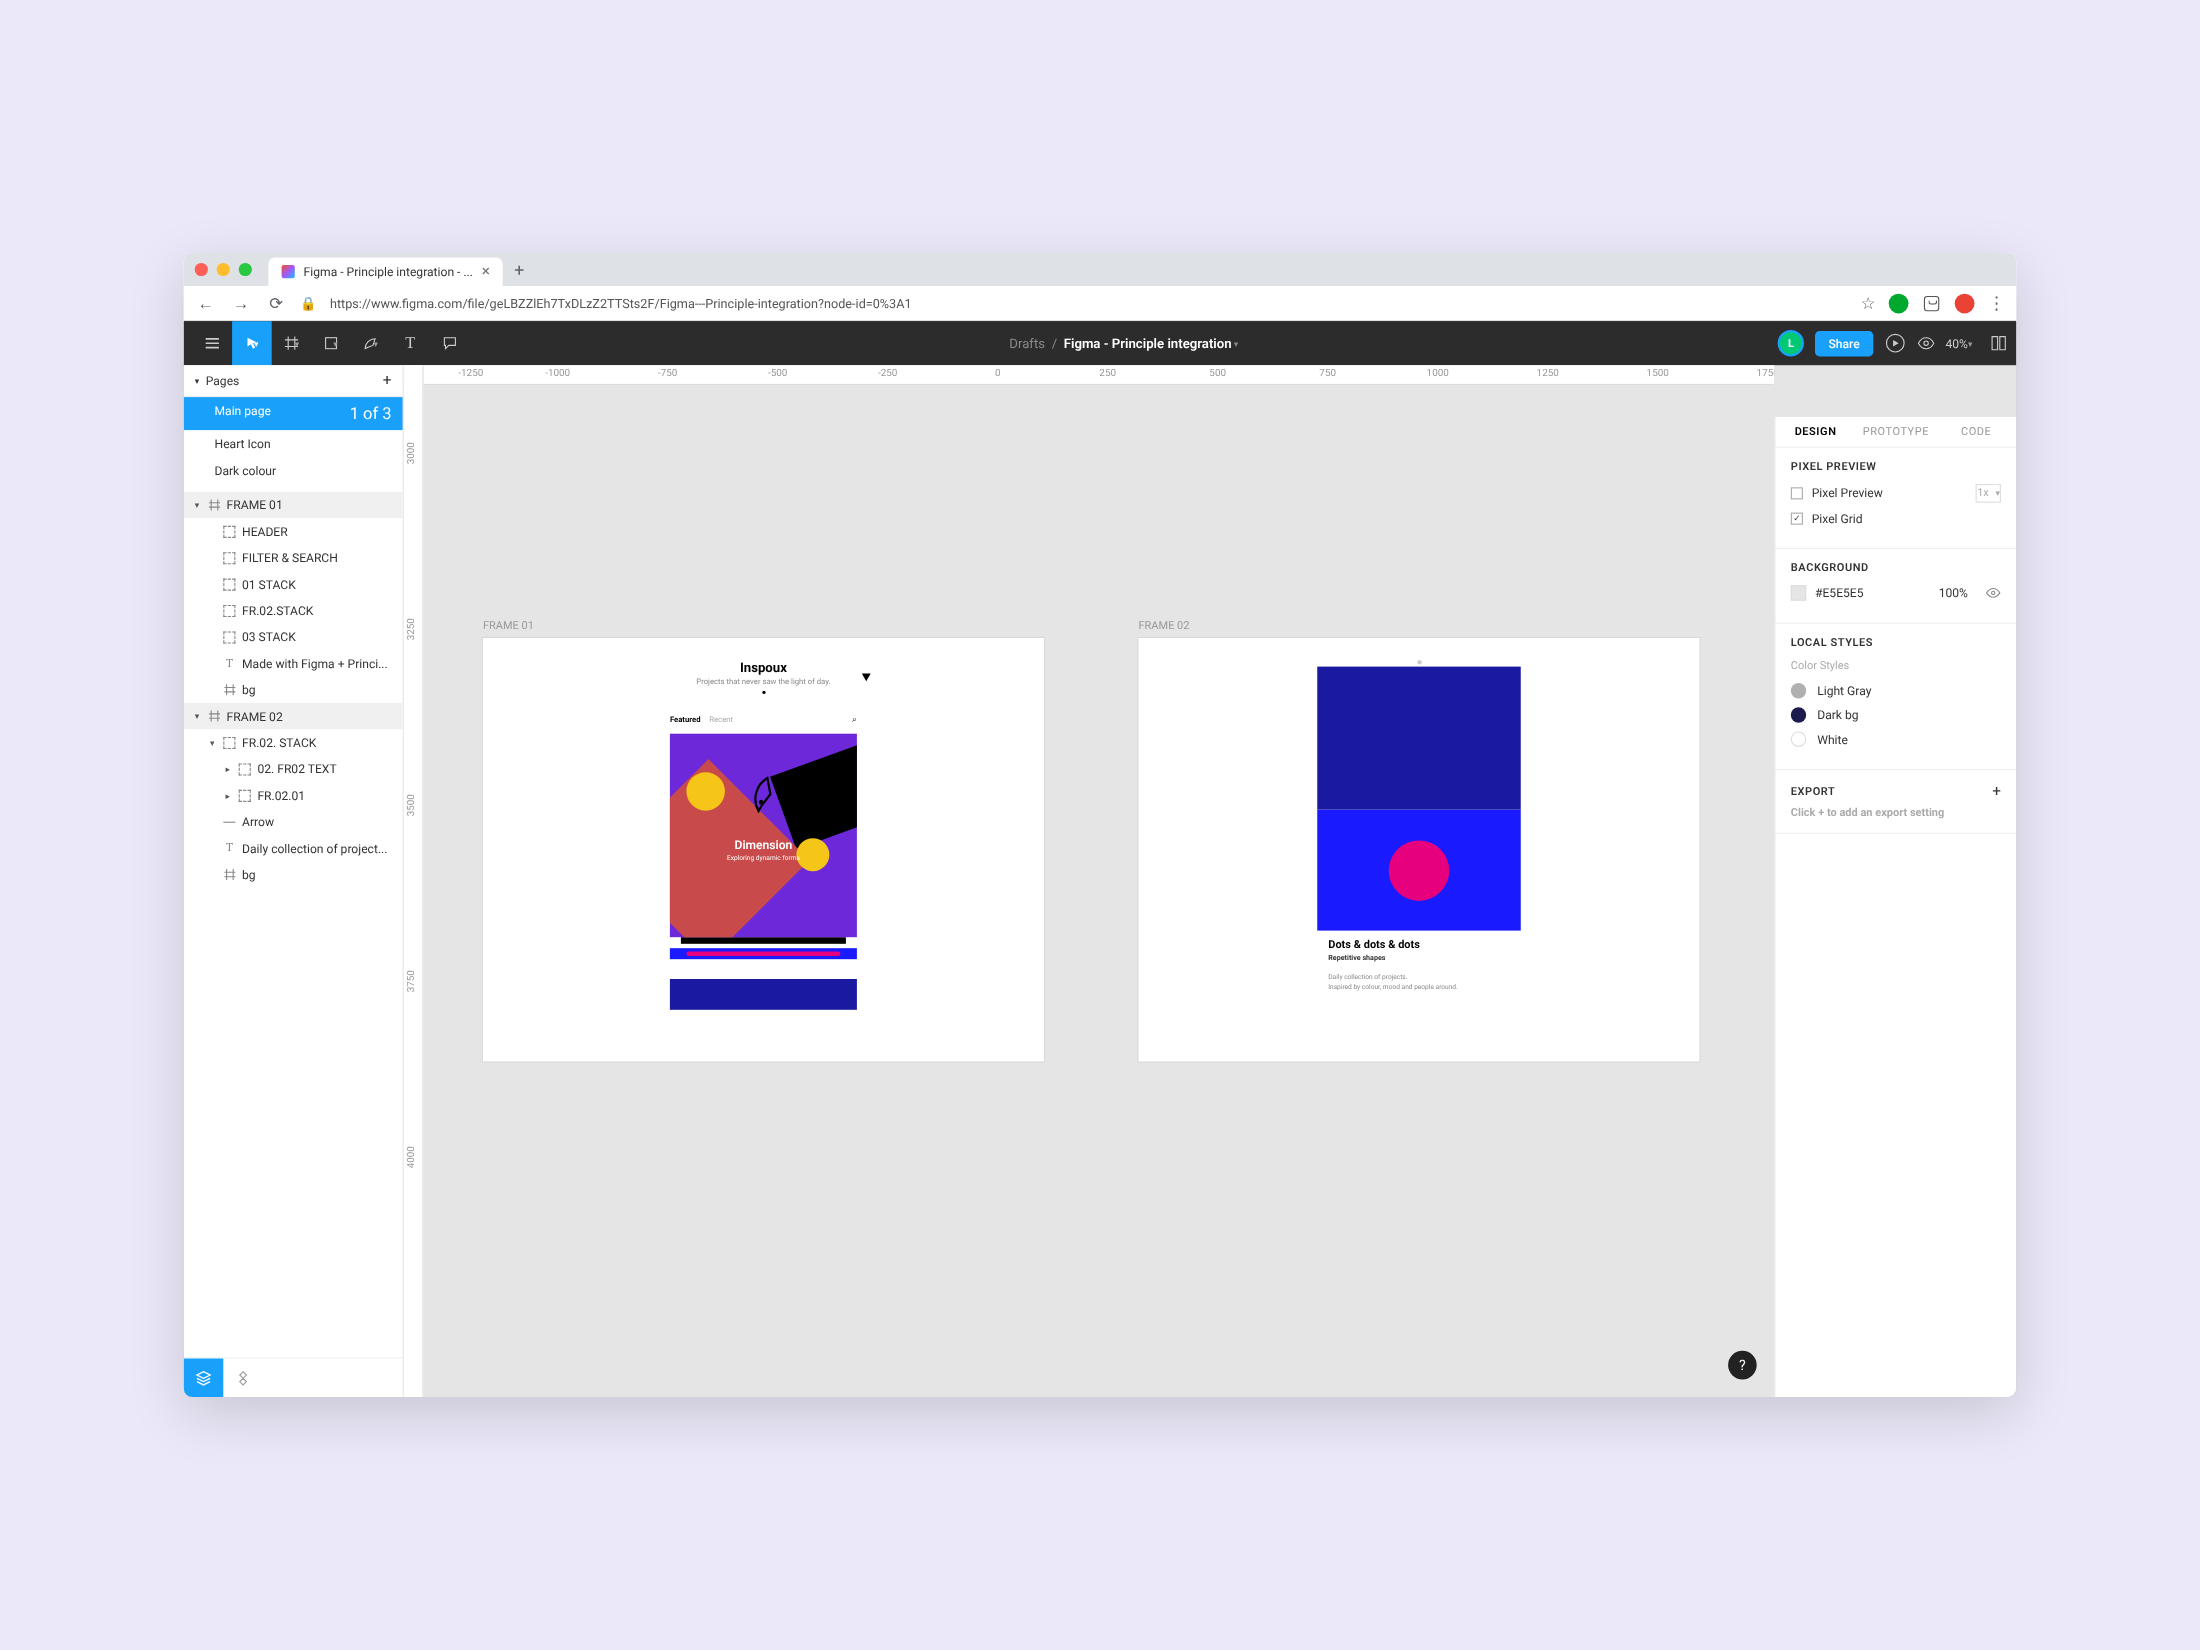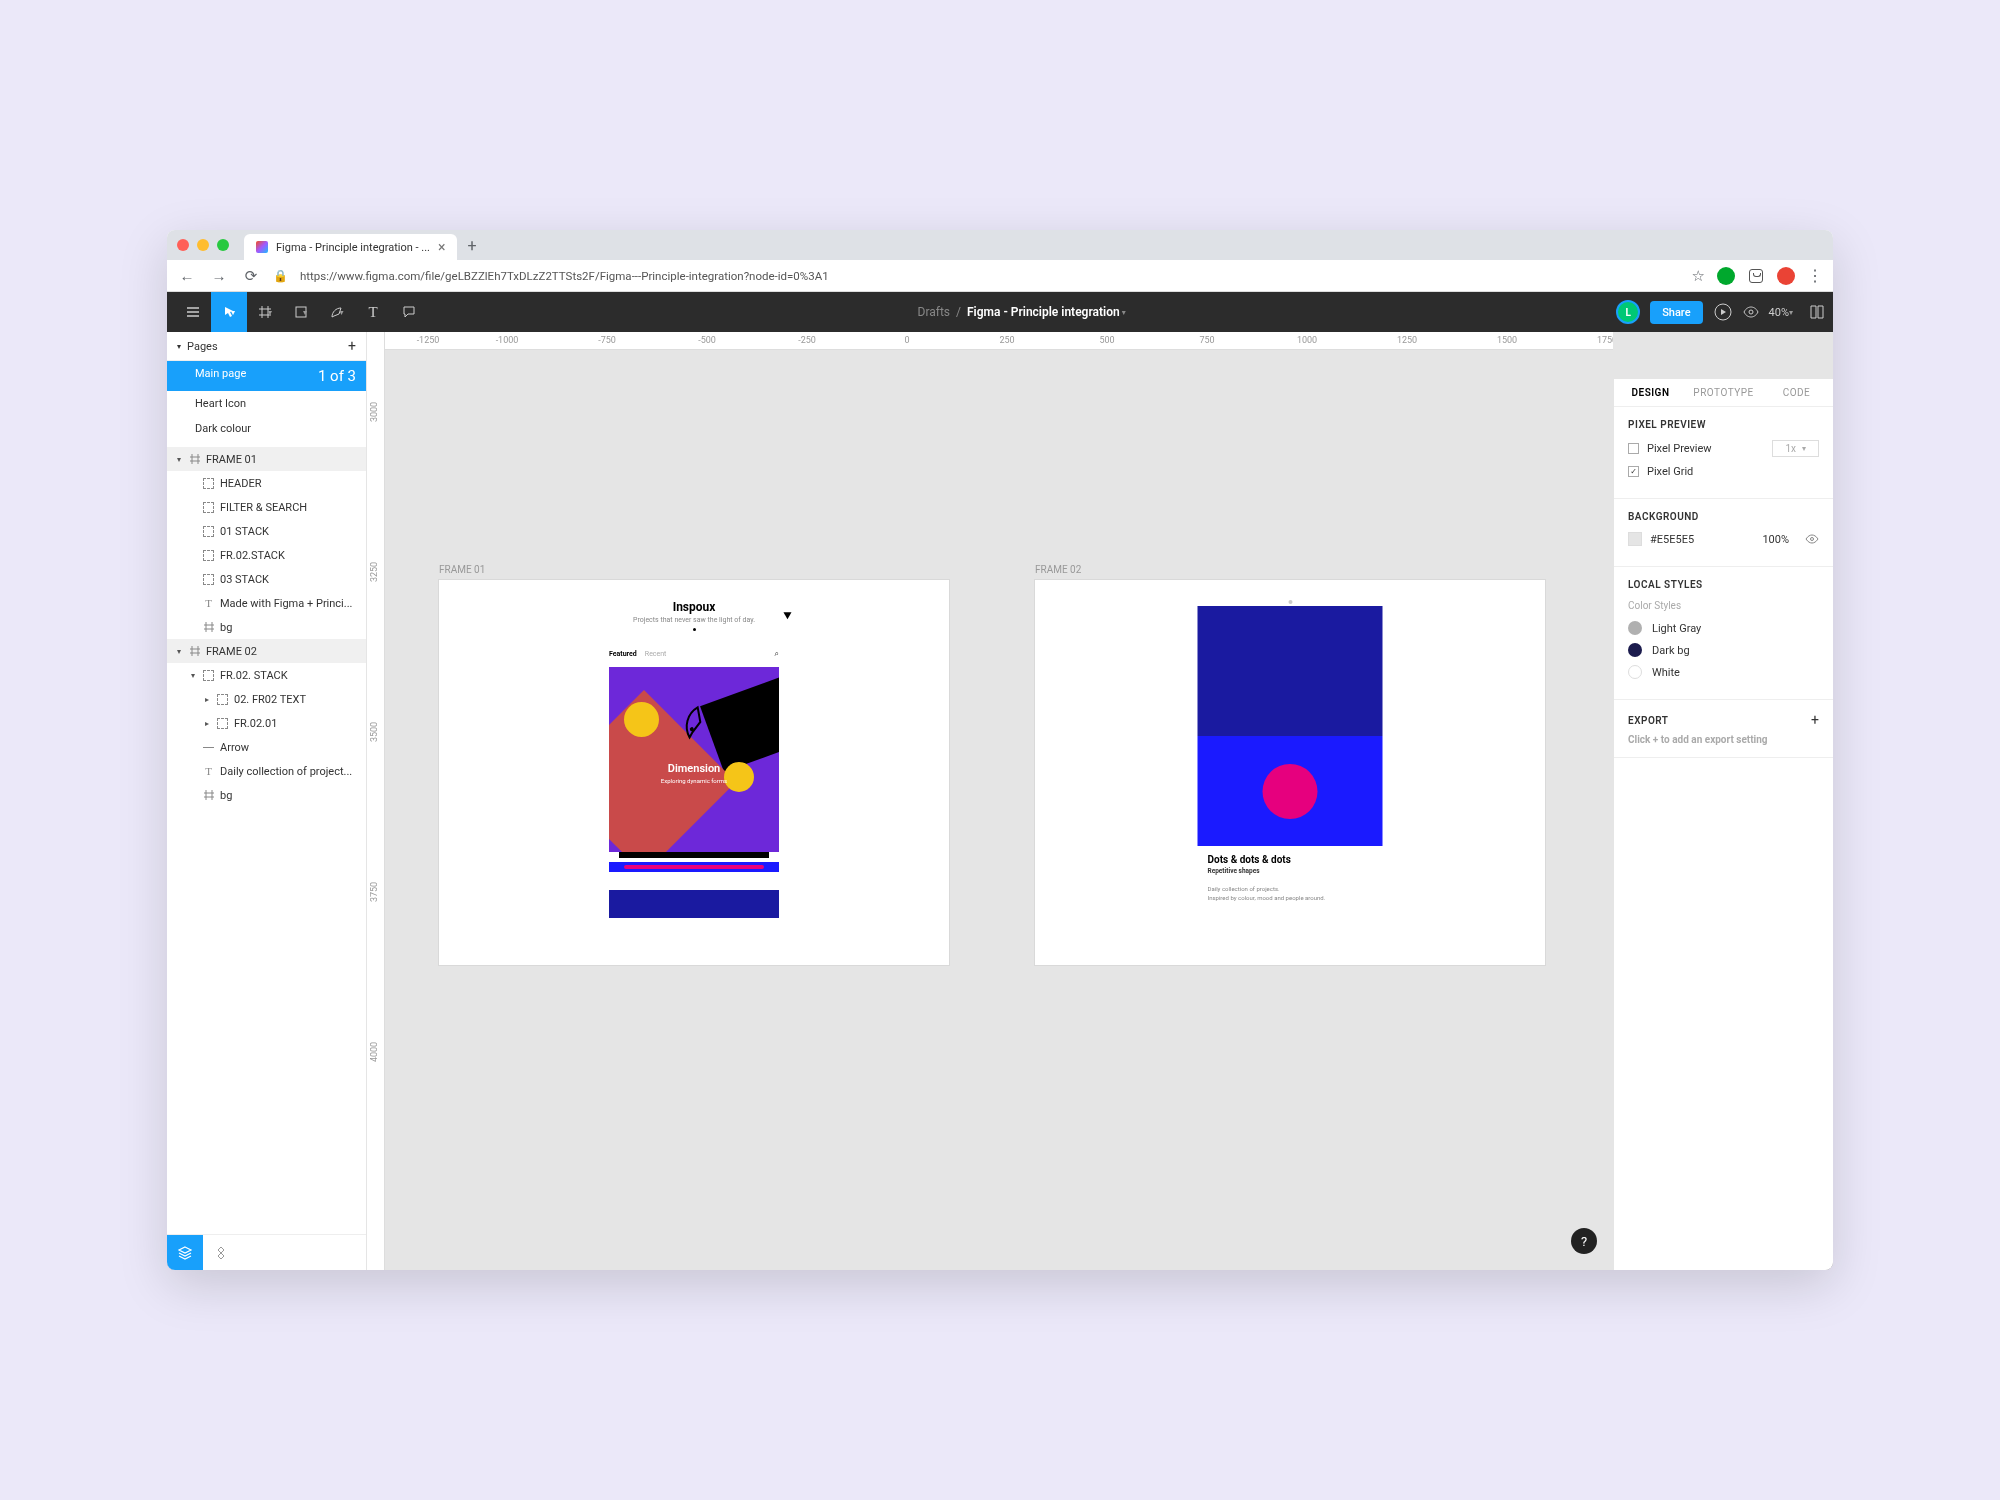--- a/index.html
+++ b/index.html
@@ -115,21 +115,21 @@
 
 .right-panel { width: 220px; background: #fff; border-left: 1px solid #e5e5e5; font-size: 11px; color: #333; display: flex; flex-direction: column; margin-top: 47px; }
 .rp-tabs { display: flex; border-bottom: 1px solid #eee; }
 .rp-tab { flex: 1; text-align: center; padding: 8px 0; font-size: 10px; letter-spacing: 0.5px; color: #999; }
 .rp-tab.active { color: #000; font-weight: 600; }
 .rp-section { padding: 12px 14px; border-bottom: 1px solid #eee; }
 .rp-title { font-size: 10px; letter-spacing: 0.5px; font-weight: 600; color: #333; margin-bottom: 10px; }
 .rp-row { display: flex; align-items: center; gap: 8px; margin-bottom: 8px; font-size: 11px; }
 .checkbox { width: 11px; height: 11px; border: 1px solid #aaa; display: flex; align-items: center; justify-content: center; font-size: 8px; color: #333; }
 .checkbox.checked::after { content: "✓"; }
-.rp-select { margin-left: auto; border: 1px solid #ddd; padding: 2px 12px; font-size: 10px; color: #aaa; display: flex; align-items: center; gap: 6px; text-align: center; }
+.rp-select { margin-left: auto; border: 1px solid #ddd; padding: 2px 0; font-size: 10px; color: #aaa; display: flex; align-items: center; gap: 6px; text-align: center; }
 .color-swatch { width: 14px; height: 14px; border: 1px solid #ddd; }
 .rp-input { border: none; font-size: 11px; width: 60px; color: #333; }
 .rp-pct { margin-left: auto; color: #333; }
 .eye { color: #888; margin-left: 8px; font-size: 11px; }
 .style-row { display: flex; align-items: center; gap: 10px; margin-bottom: 8px; }
 .style-dot { width: 14px; height: 14px; border-radius: 50%; }
 .rp-export-add { margin-left: auto; font-size: 14px; color: #333; }
 .rp-hint { font-size: 10px; color: #aaa; font-weight: bold; }
 
 .help-btn { position: absolute; right: 16px; bottom: 16px; width: 26px; height: 26px; background: #222; color: #fff; border-radius: 50%; display: flex; align-items: center; justify-content: center; font-size: 13px; }

